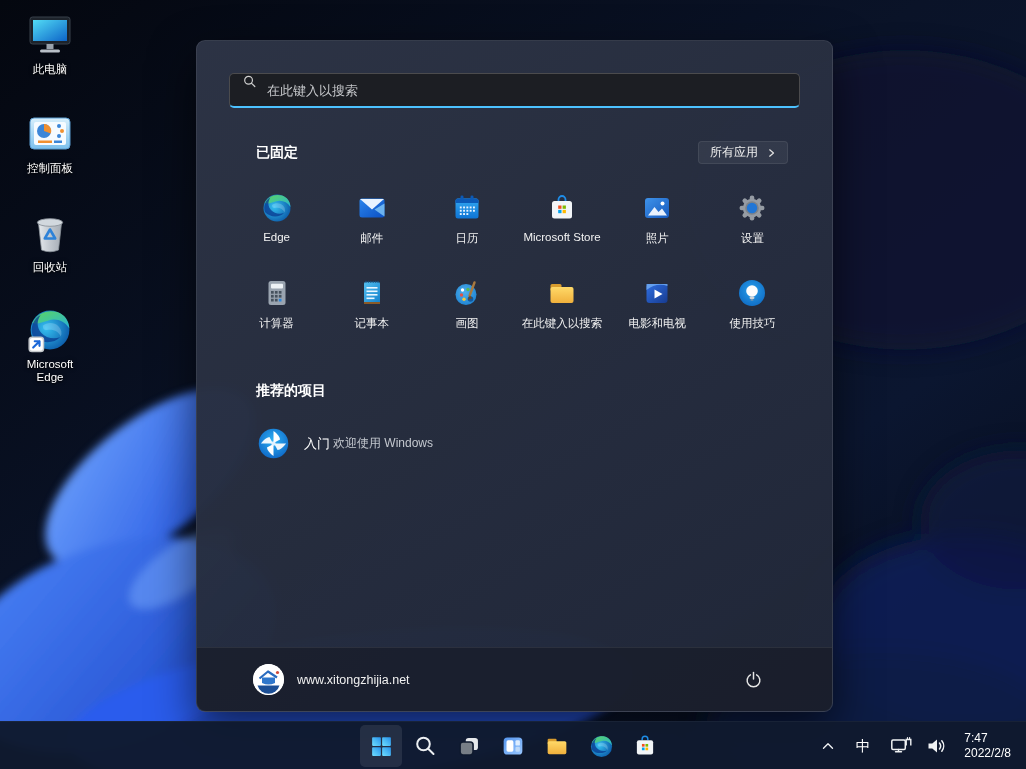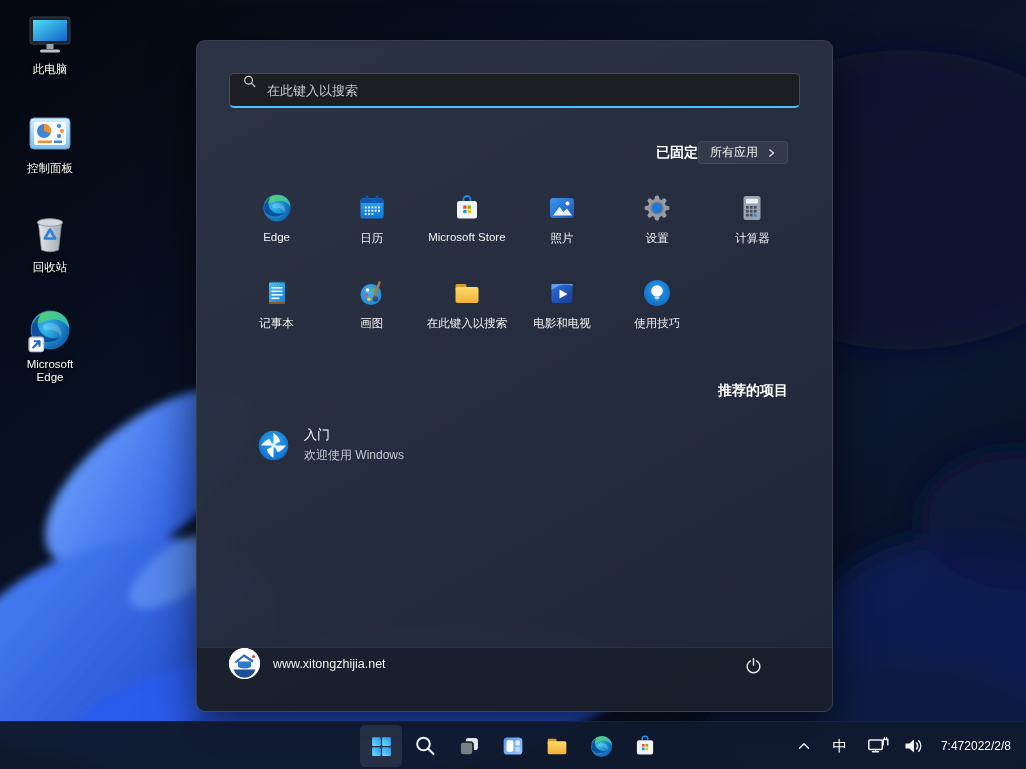--- a/index.html
+++ b/index.html
@@ -15,49 +15,49 @@
   
   .start-menu{position:absolute;left:196px;top:40px;width:637px;height:672px;z-index:5;
     background:linear-gradient(150deg,rgba(45,52,70,.98),rgba(32,39,56,.98));
     border:1px solid rgba(255,255,255,.09);border-radius:9px;
     box-shadow:0 18px 45px rgba(0,0,0,.6)}
   .search-box{margin:32px 32px 0;height:35px;background:#1c1e23;border:1px solid #4b4b4d;
     border-bottom:2px solid #4cc2ff;border-radius:5px;display:flex;padding:0 12px;gap:10px}
   .search-box input{flex:1;background:transparent;border:none;outline:none;color:#e8e8e8;font-size:13px;
     font-family:"Liberation Sans",sans-serif}
   .search-box input::placeholder{color:#c6c8cb}
-  .section-head{display:flex;align-items:center;justify-content:flex-end;margin:33px 44px 0 59px}
+  .section-head{display:flex;align-items:center;justify-content:space-between;margin:33px 44px 0 59px}
   .section-title{font-size:14px;font-weight:bold;color:#fff}
   .all-apps-btn{display:flex;align-items:center;gap:9px;background:rgba(255,255,255,.06);
     border:1px solid rgba(255,255,255,.08);border-radius:4px;padding:2px 11px;font-size:12px;color:#f2f2f2;cursor:pointer}
   .apps-grid{margin:20px 32px 0;display:grid;grid-template-columns:repeat(6,1fr);grid-auto-rows:85px}
   .app{display:flex;flex-direction:column;align-items:center;padding-top:8px;gap:7px;border-radius:5px;cursor:pointer}
   .app .alabel{font-size:11.5px;color:#f2f2f2;white-space:nowrap}
   .rec-head{margin:28px 44px 0 59px}
   .rec-item{margin:20px 44px 0 47px;display:flex;align-items:center;gap:13px;padding:6px 12px;border-radius:5px;cursor:pointer}
-  .rec-texts{display:flex;flex-direction:column;gap:3px}
+  .rec-texts{display:flex;flex-direction:row;gap:3px}
   .rec-title{font-size:13px;color:#fff}
   .rec-sub{font-size:12px;color:#c5c9d0}
   .menu-footer{position:absolute;left:0;right:0;bottom:0;height:64px;border-top:1px solid rgba(255,255,255,.08);
-    background:rgba(23,28,40,.72);border-radius:0 0 9px 9px;display:flex;align-items:flex-start;
-    justify-content:space-between;padding:0 62px 0 32px}
+    background:rgba(23,28,40,.72);border-radius:0 0 9px 9px;display:flex;align-items:center;
+    justify-content:space-between;padding:0 62px 0 56px}
   .account{display:flex;align-items:center;gap:13px;cursor:pointer}
   .avatar{width:31px;height:31px;border-radius:50%;background:#fff;display:flex;align-items:center;justify-content:center;overflow:hidden}
   .site-label{font-size:12.5px;color:#f0f0f0}
   .power-btn{width:34px;height:34px;border-radius:5px;display:flex;align-items:center;justify-content:center;cursor:pointer}
   
   .taskbar{position:absolute;left:0;right:0;bottom:0;height:48px;background:rgba(15,26,46,.97);
     border-top:1px solid rgba(255,255,255,.04);z-index:10}
   .tb-center{position:absolute;left:50%;top:3px;transform:translateX(-50%);display:flex;gap:2px}
   .tb-btn{width:42px;height:42px;border-radius:5px;display:flex;align-items:center;justify-content:center;cursor:pointer}
   .tb-btn.active{background:rgba(255,255,255,.09)}
   .tray{position:absolute;right:0;top:0;height:48px;display:flex;align-items:center;padding-right:11px;gap:2px}
   .tray-btn{height:40px;border-radius:5px;display:flex;align-items:center;justify-content:center;cursor:pointer;padding:0 5px}
   .ime{font-size:14.5px;color:#fff;padding:0 7px}
-  .clock{display:flex;align-items:flex-start;font-size:12px;line-height:15px;color:#fff;
+  .clock{display:flex;flex-direction:column;align-items:flex-start;font-size:12px;line-height:15px;color:#fff;
     padding:0 4px 0 8px;cursor:pointer}
 </style>
 </head>
 <body>
 
 <svg width="0" height="0" style="position:absolute" aria-hidden="true">
   <defs>
     <linearGradient id="bgG" x1="0" y1="0" x2="1" y2="1">
       <stop offset="0" stop-color="#04070f"></stop>
         <stop offset=".45" stop-color="#0a1328"></stop>
@@ -233,20 +233,28 @@
       <svg width="32" height="32" viewBox="0 0 32 32">
         <circle cx="16" cy="16" r="13.5" fill="url(#edgeBlue)"></circle>
         <path d="M3.8 11 C7 4.5 14 1.5 21 3.5 C26 5 29.3 9.5 29.5 15 C26 9.5 20 7.5 14.5 9.5 C9.5 11 5.5 12.5 3.8 11 Z" fill="url(#edgeGreen)" opacity=".95"></path>
         <path d="M4 20 C2 14 4.5 8 9.5 5.5 C6.5 9.5 6.8 14.5 10 18 C13 21.5 18.5 22.8 23 21 C19 25.5 9 26 4 20 Z" fill="#0a3f94" opacity=".8"></path>
         <path d="M11 13 C14 10.5 19 10.5 22 13.5 C24 15.5 24.5 18 23.5 20.5 C22 17 18 15 14 16 C12 16.5 11 15 11 13 Z" fill="#cfeaff" opacity=".25"></path>
       </svg>
       <span class="alabel">Edge</span>
     </div>
     <div class="app">
       <svg width="32" height="32" viewBox="0 0 32 32">
+        <rect x="3.5" y="6.5" width="25" height="19" rx="2.5" fill="url(#mailG)"></rect>
+        <path d="M4 7 H28 L16 17.5 Z" fill="#e8f3ff"></path>
+        <path d="M28.5 24.5 L18.5 17.5 L28.5 11.5 Z" fill="#7cc2f5" opacity=".85"></path>
+      </svg>
+      <span class="alabel">邮件</span>
+    </div>
+    <div class="app">
+      <svg width="32" height="32" viewBox="0 0 32 32">
         <rect x="4.5" y="6.5" width="23" height="20" rx="2.5" fill="url(#calG)"></rect>
         <path d="M4.5 9 a2.5 2.5 0 0 1 2.5-2.5 h18 a2.5 2.5 0 0 1 2.5 2.5 v2 H4.5 Z" fill="#0b5ab8"></path>
         <rect x="9.5" y="3.5" width="3" height="5.5" rx="1.3" fill="#0b5ab8"></rect>
         <rect x="19.5" y="3.5" width="3" height="5.5" rx="1.3" fill="#0b5ab8"></rect>
         <g fill="#e8f4ff">
           <rect x="8.8" y="14.5" width="1.9" height="1.9"></rect>
             <rect x="12.1" y="14.5" width="1.9" height="1.9"></rect>
             <rect x="15.4" y="14.5" width="1.9" height="1.9"></rect>
             <rect x="18.7" y="14.5" width="1.9" height="1.9"></rect>
             <rect x="22" y="14.5" width="1.9" height="1.9"></rect>

